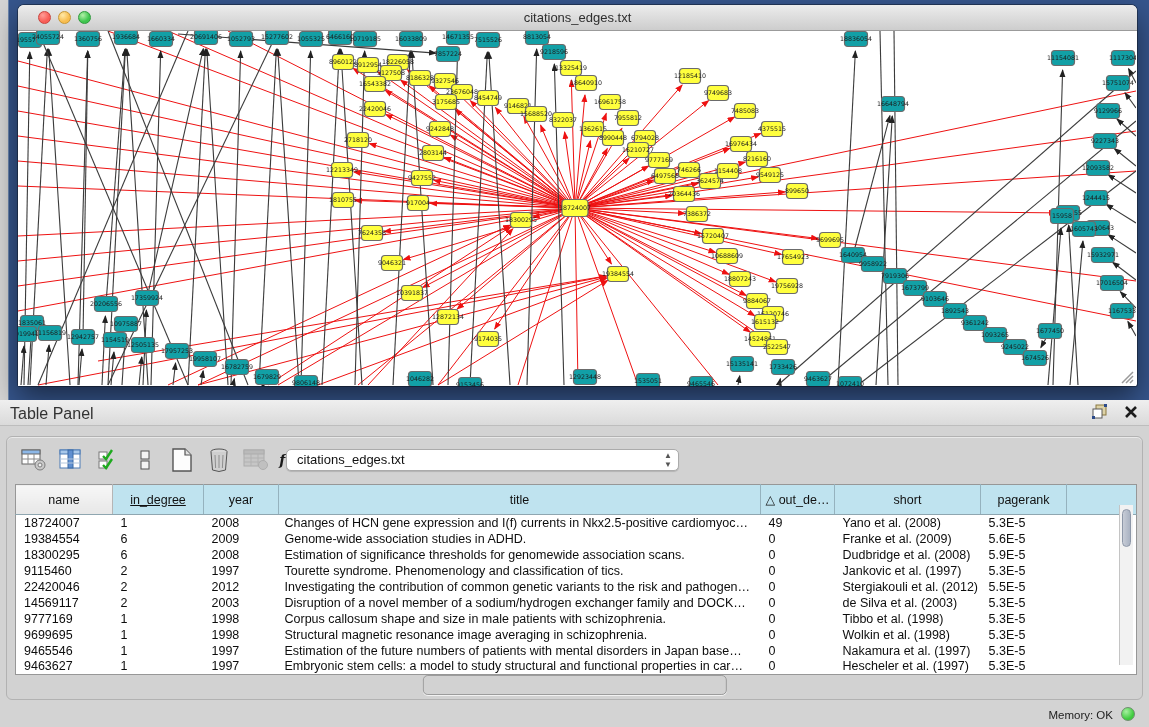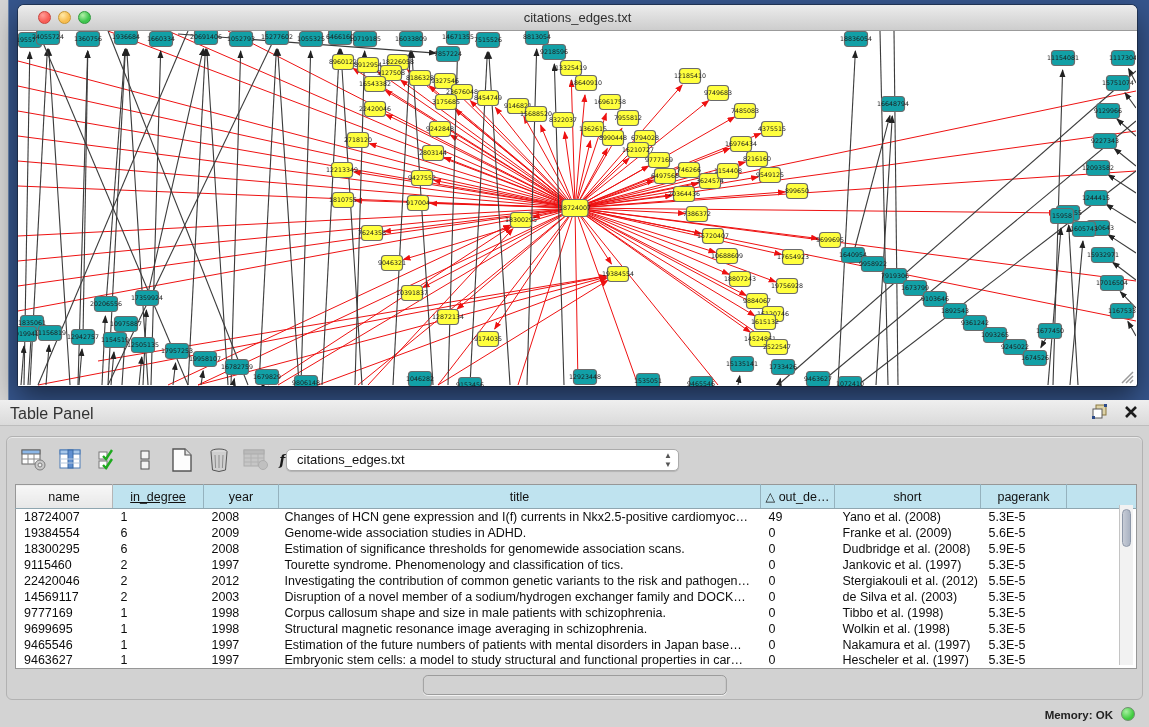--- a/index.html
+++ b/index.html
@@ -42,40 +42,40 @@
   .tool { width:26px; height:24px; display:flex; align-items:center; justify-content:center; }
   .fx { font-family:"DejaVu Serif", serif; font-style:italic; font-weight:bold; font-size:14px; color:#1a1a1a; }
   .combo { position:absolute; left:279px; top:12px; width:393px; height:22px; background:#fff;
     border:1px solid #ababab; border-radius:5px; box-shadow:0 1px 1px rgba(0,0,0,.15);
     font-size:13px; color:#111; line-height:20px; padding-left:10px; }
   .combo .arrows { position:absolute; right:6px; top:1px; font-size:8px; color:#555; line-height:9px; text-align:center; }
 
   table.data { position:absolute; left:8px; top:47px; width:1122px; height:182px;
     border-collapse:collapse; table-layout:fixed; background:#fff;
     border:1px solid #979797; font-size:12.5px; }
-  table.data th { height:24px; background:#bfe3ef; font-weight:normal; font-size:12.5px;
+  table.data th { height:30px; background:#bfe3ef; font-weight:normal; font-size:12.5px;
     color:#111; border-right:1px solid #95b2be; border-bottom:1px solid #8fa6b0; overflow:hidden; white-space:nowrap; }
   table.data th.first { background:linear-gradient(#f7f7f7,#e7e7e7); border-right:1px solid #b5b5b5; }
   table.data td { height:16px; padding:0 4px 0 8px; color:#0d0d0d; white-space:nowrap; overflow:hidden; }
   table.data td.title-cell { padding-left:6px; }
 
   .vscroll { position:absolute; right:9px; top:68px; width:14px; height:160px;
     background:#f2f2f2; border-left:1px solid #c4c4c4; }
   .vthumb { position:absolute; left:2px; top:4px; width:9px; height:38px; border-radius:5px;
     background:linear-gradient(90deg,#c7ccd6,#a9b2c2); border:1px solid #8d97a8; }
 
   .tabs { position:absolute; left:50%; transform:translateX(-50%); top:238px; height:20px;
     display:flex; border:1px solid #9c9c9c; border-radius:5px; overflow:hidden;
     box-shadow:0 1px 0 rgba(255,255,255,.7); }
   .tab { padding:2px 16px; font-size:12.5px; line-height:15px; background:linear-gradient(#ffffff,#f1f1f1);
     color:#1c1c1c; border-right:1px solid #b5b5b5;margin-top:28px; }
   .tab:last-child { border-right:none; }
   .tab.active { background:linear-gradient(#8a8a8a,#6b6b6b); color:#f4f4f4; }
 
-  .statusbar { position:absolute; left:0; right:0; bottom:0; height:24px;font-weight:bold; }
+  .statusbar { position:absolute; left:0; right:0; bottom:0; height:24px; }
   .mem { position:absolute; right:36px; top:6px; font-size:11.5px; color:#222; }
   .memdot { position:absolute; right:14px; top:4px; width:14px; height:14px; border-radius:50%;
     background:radial-gradient(circle at 35% 30%, #a6f0a0, #3ecb3e 65%); border:1px solid #6d8f6d; }
 </style>
 </head>
 <body>
 
 <div class="stage">
 
   <div class="network-region">

